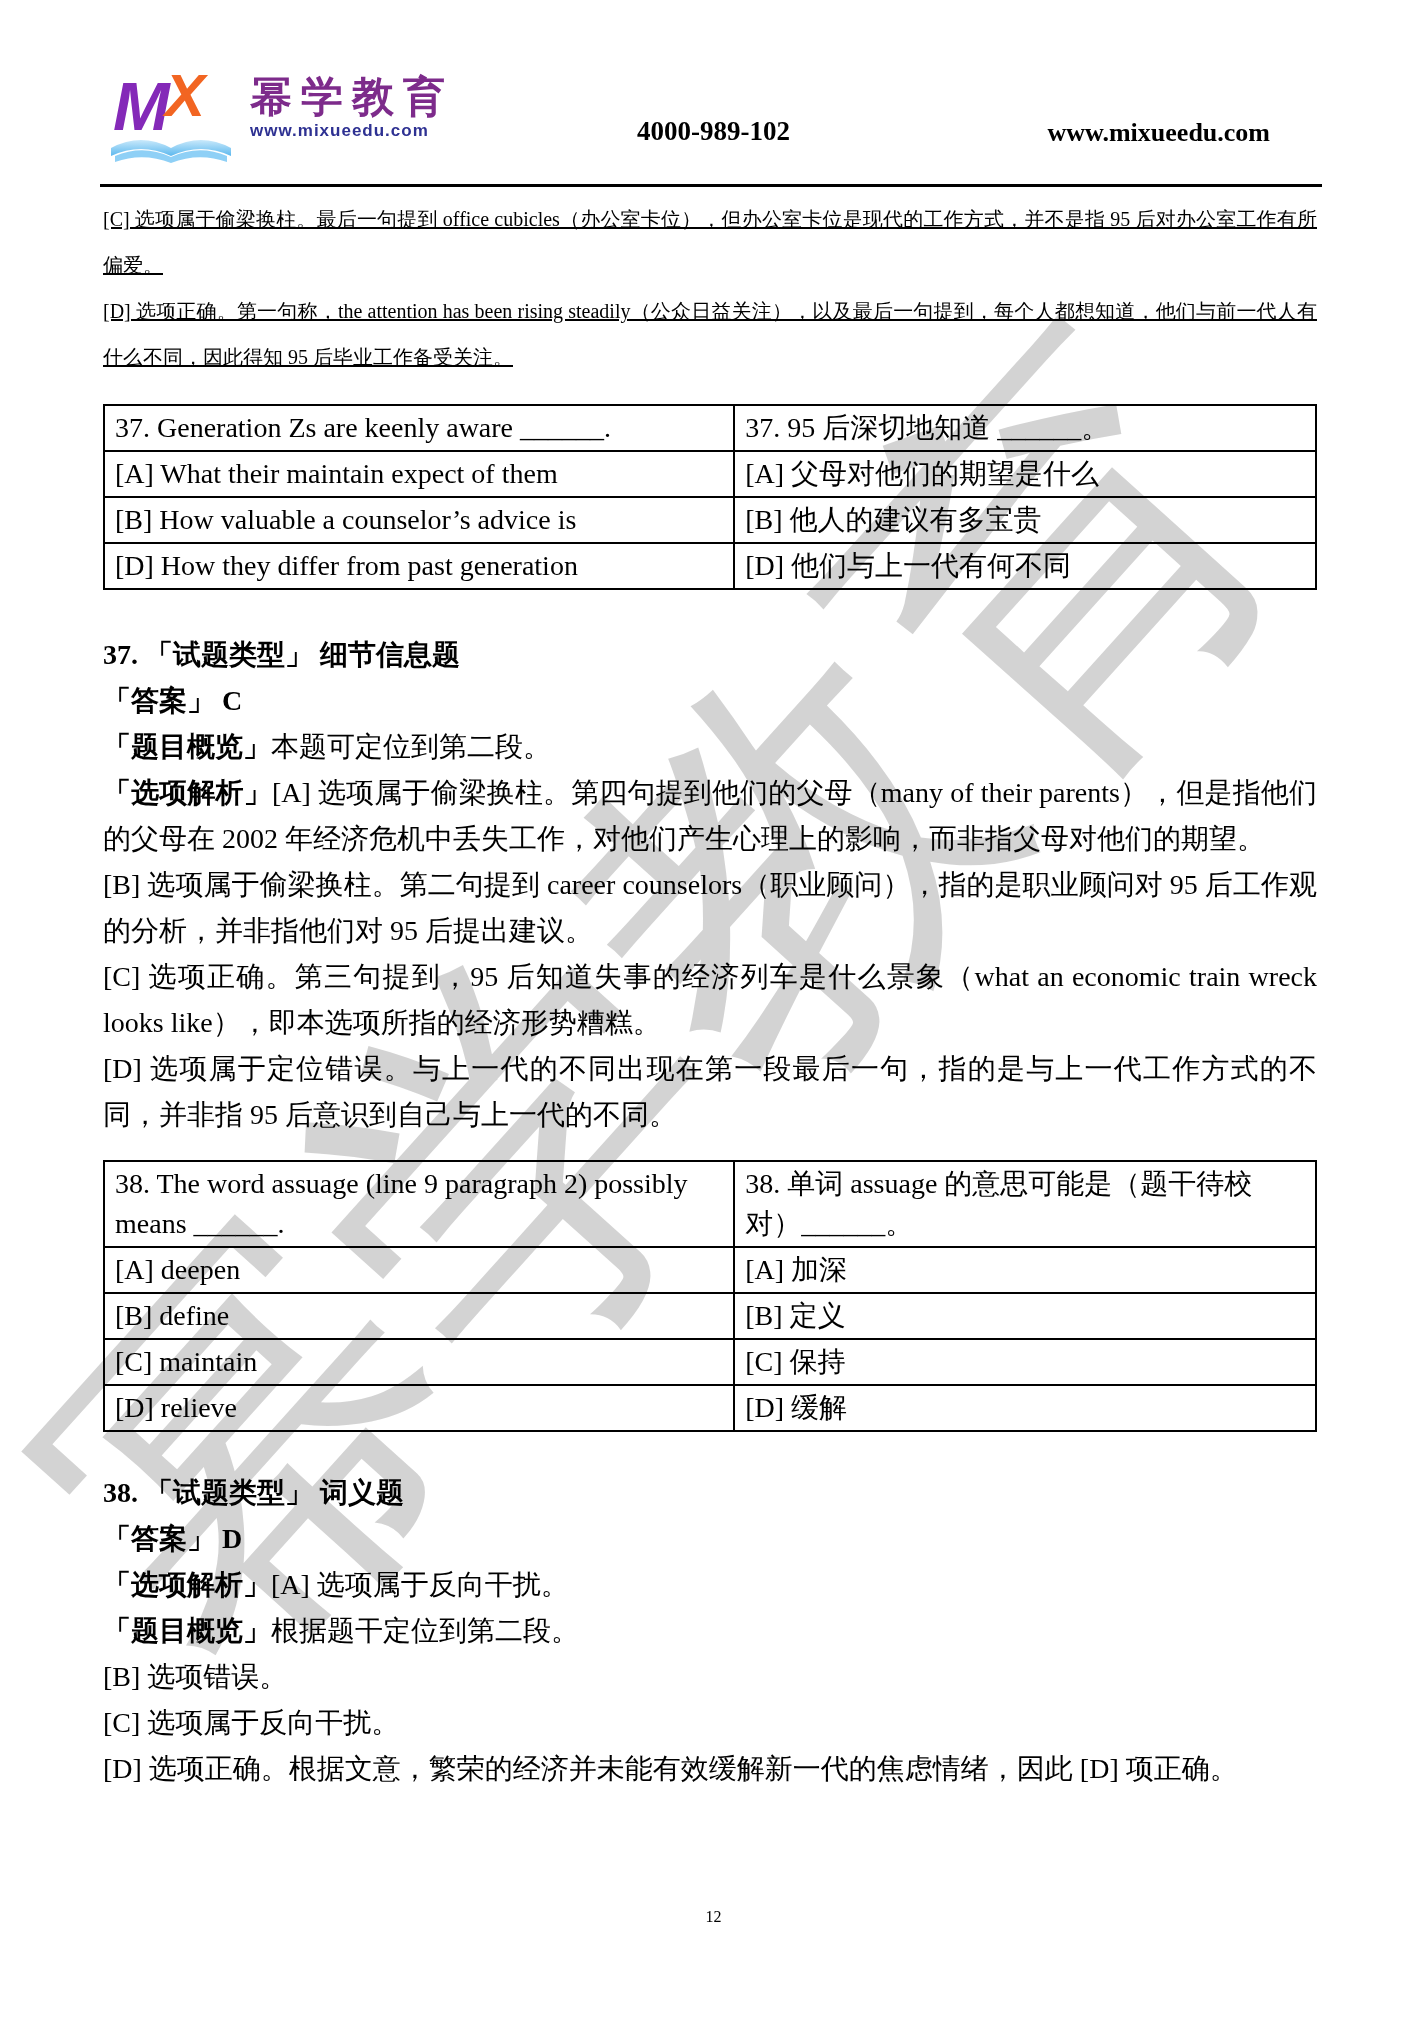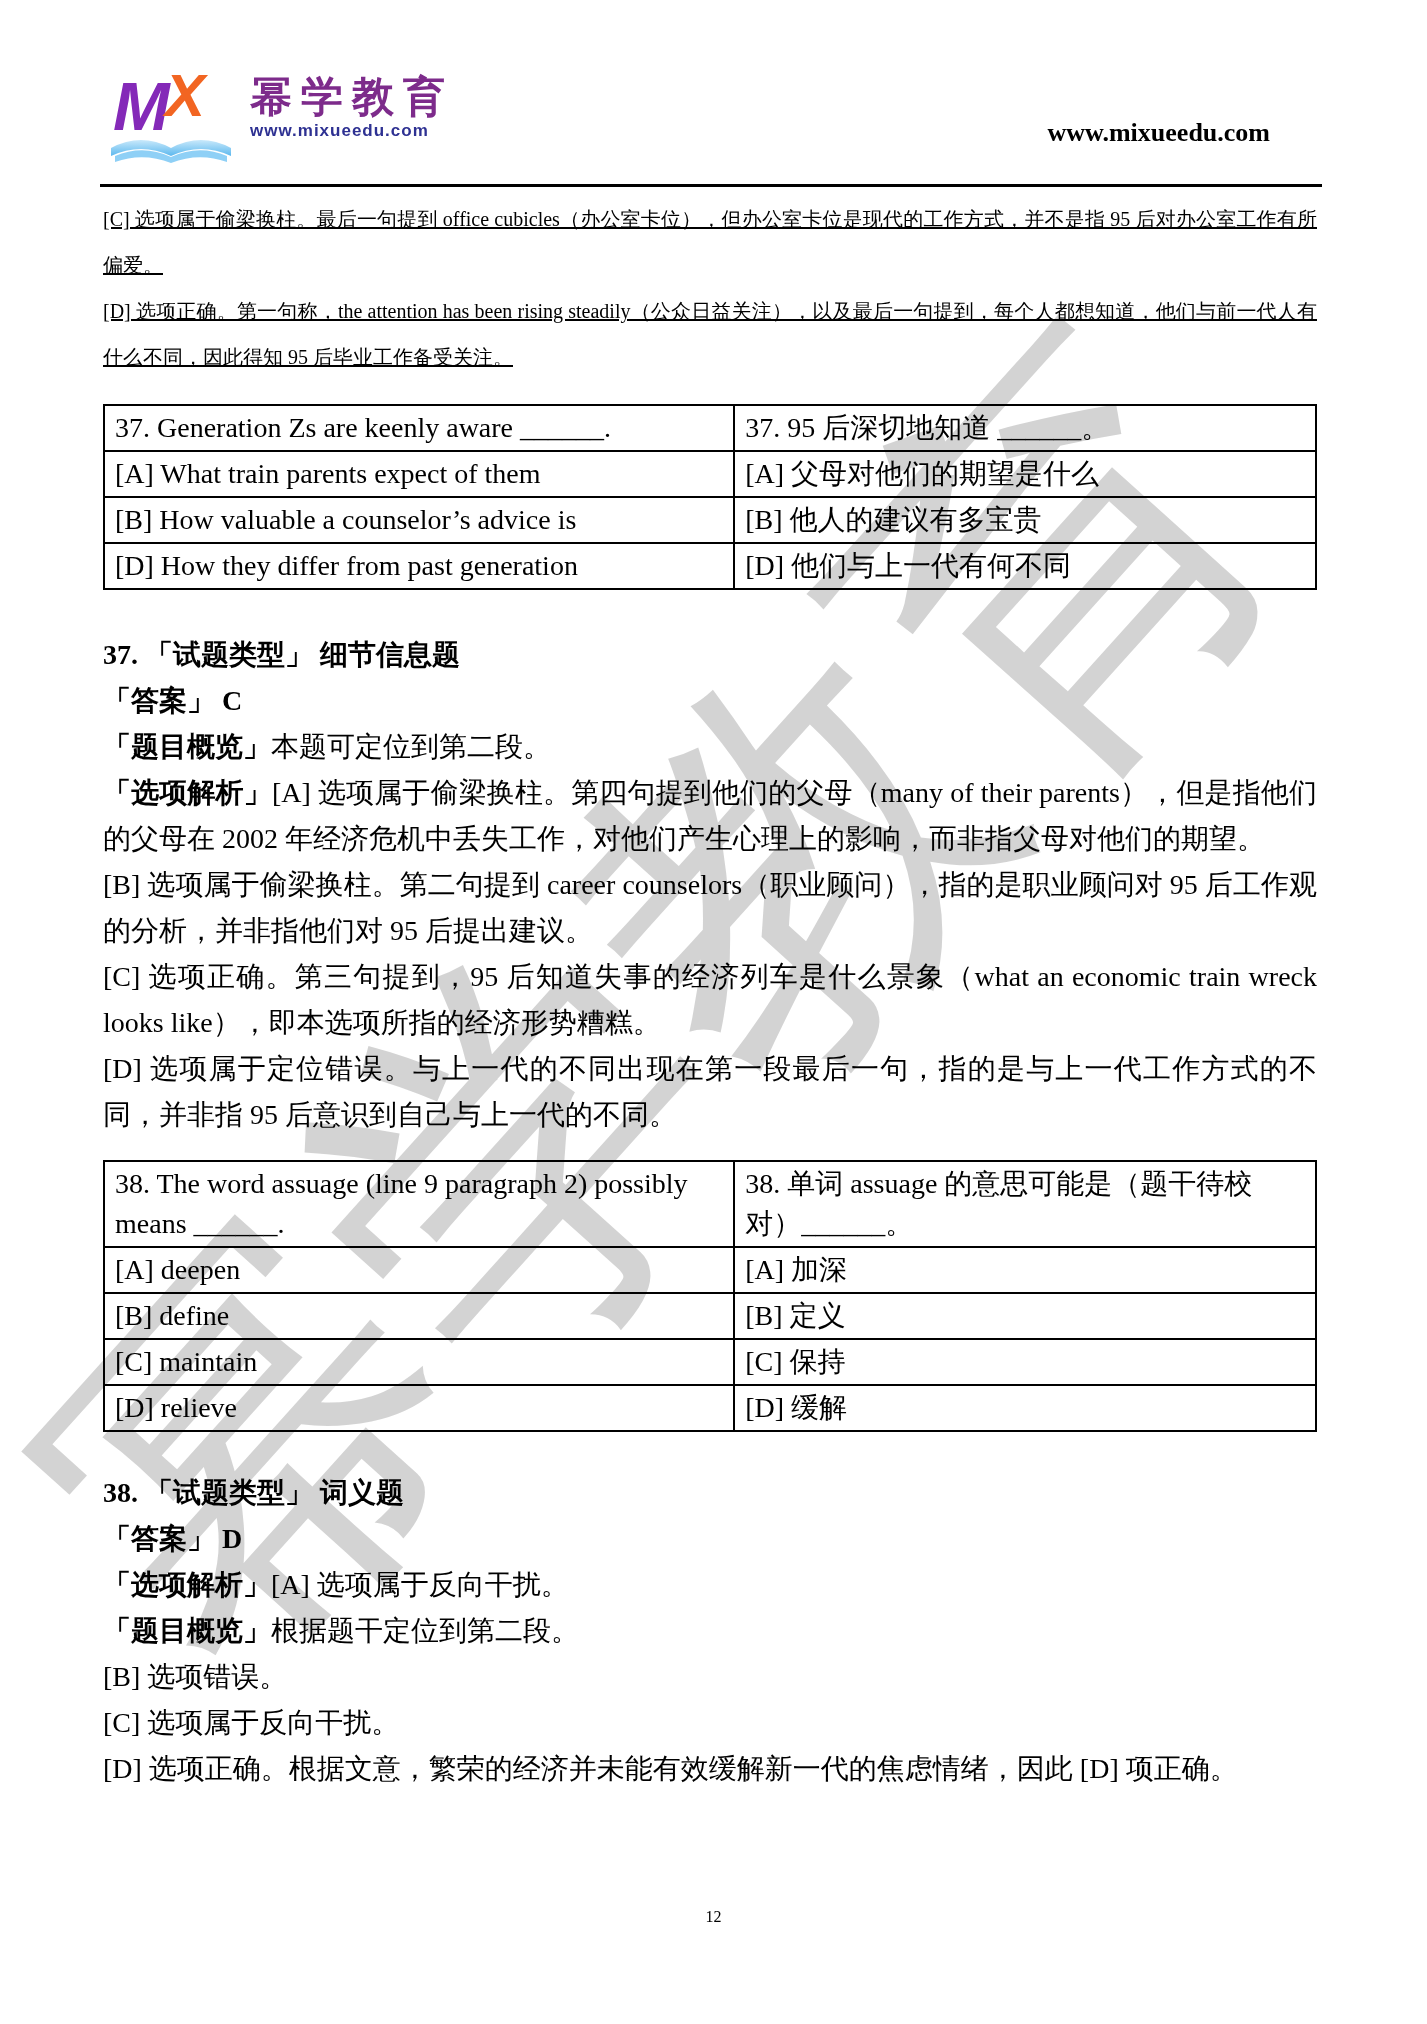--- a/index.html
+++ b/index.html
@@ -110,37 +110,38 @@
         </defs>
         <path d="M2,18 Q32,2 62,18 Q92,2 122,18 L122,26 Q92,12 62,26 Q32,12 2,26 Z" fill="url(#bg1)"></path>
         <path d="M6,26 Q34,14 62,27 Q90,14 118,26 L118,32 Q90,22 62,33 Q34,22 6,32 Z" fill="#8fd0f6"></path>
       </svg>
     </div>
     <div class="logo-textcol">
       <div class="logo-name">幂学教育</div>
       <div class="logo-url">www.mixueedu.com</div>
     </div>
   </div>
+  <div class="header-phone">4000-989-102</div>
   <div class="header-site">www.mixueedu.com</div>
   <div class="header-rule"></div>
 </div>
 
 <div class="main">
 
   <p class="para">[C] 选项属于偷梁换柱。最后一句提到 office cubicles（办公室卡位），但办公室卡位是现代的工作方式，并不是指 95 后对办公室工作有所偏爱。</p>
   <p class="para">[D] 选项正确。第一句称，the attention has been rising steadily（公众日益关注），以及最后一句提到，每个人都想知道，他们与前一代人有什么不同，因此得知 95 后毕业工作备受关注。</p>
 
   <table class="qtable t1">
     <tbody>
       <tr>
         <td class="col-en">37. Generation Zs are keenly aware ______.</td>
         <td class="col-zh">37. 95 后深切地知道 ______。</td>
       </tr>
       <tr>
-        <td class="col-en">[A] What train parents expect of them</td>
+        <td class="col-en">[A] What their maintain expect of them</td>
         <td class="col-zh">[A] 父母对他们的期望是什么</td>
       </tr>
       <tr>
         <td class="col-en">[B] How valuable a counselor’s advice is</td>
         <td class="col-zh">[B] 他人的建议有多宝贵</td>
       </tr>
       <tr>
         <td class="col-en">[D] How they differ from past generation</td>
         <td class="col-zh">[D] 他们与上一代有何不同</td>
       </tr>

